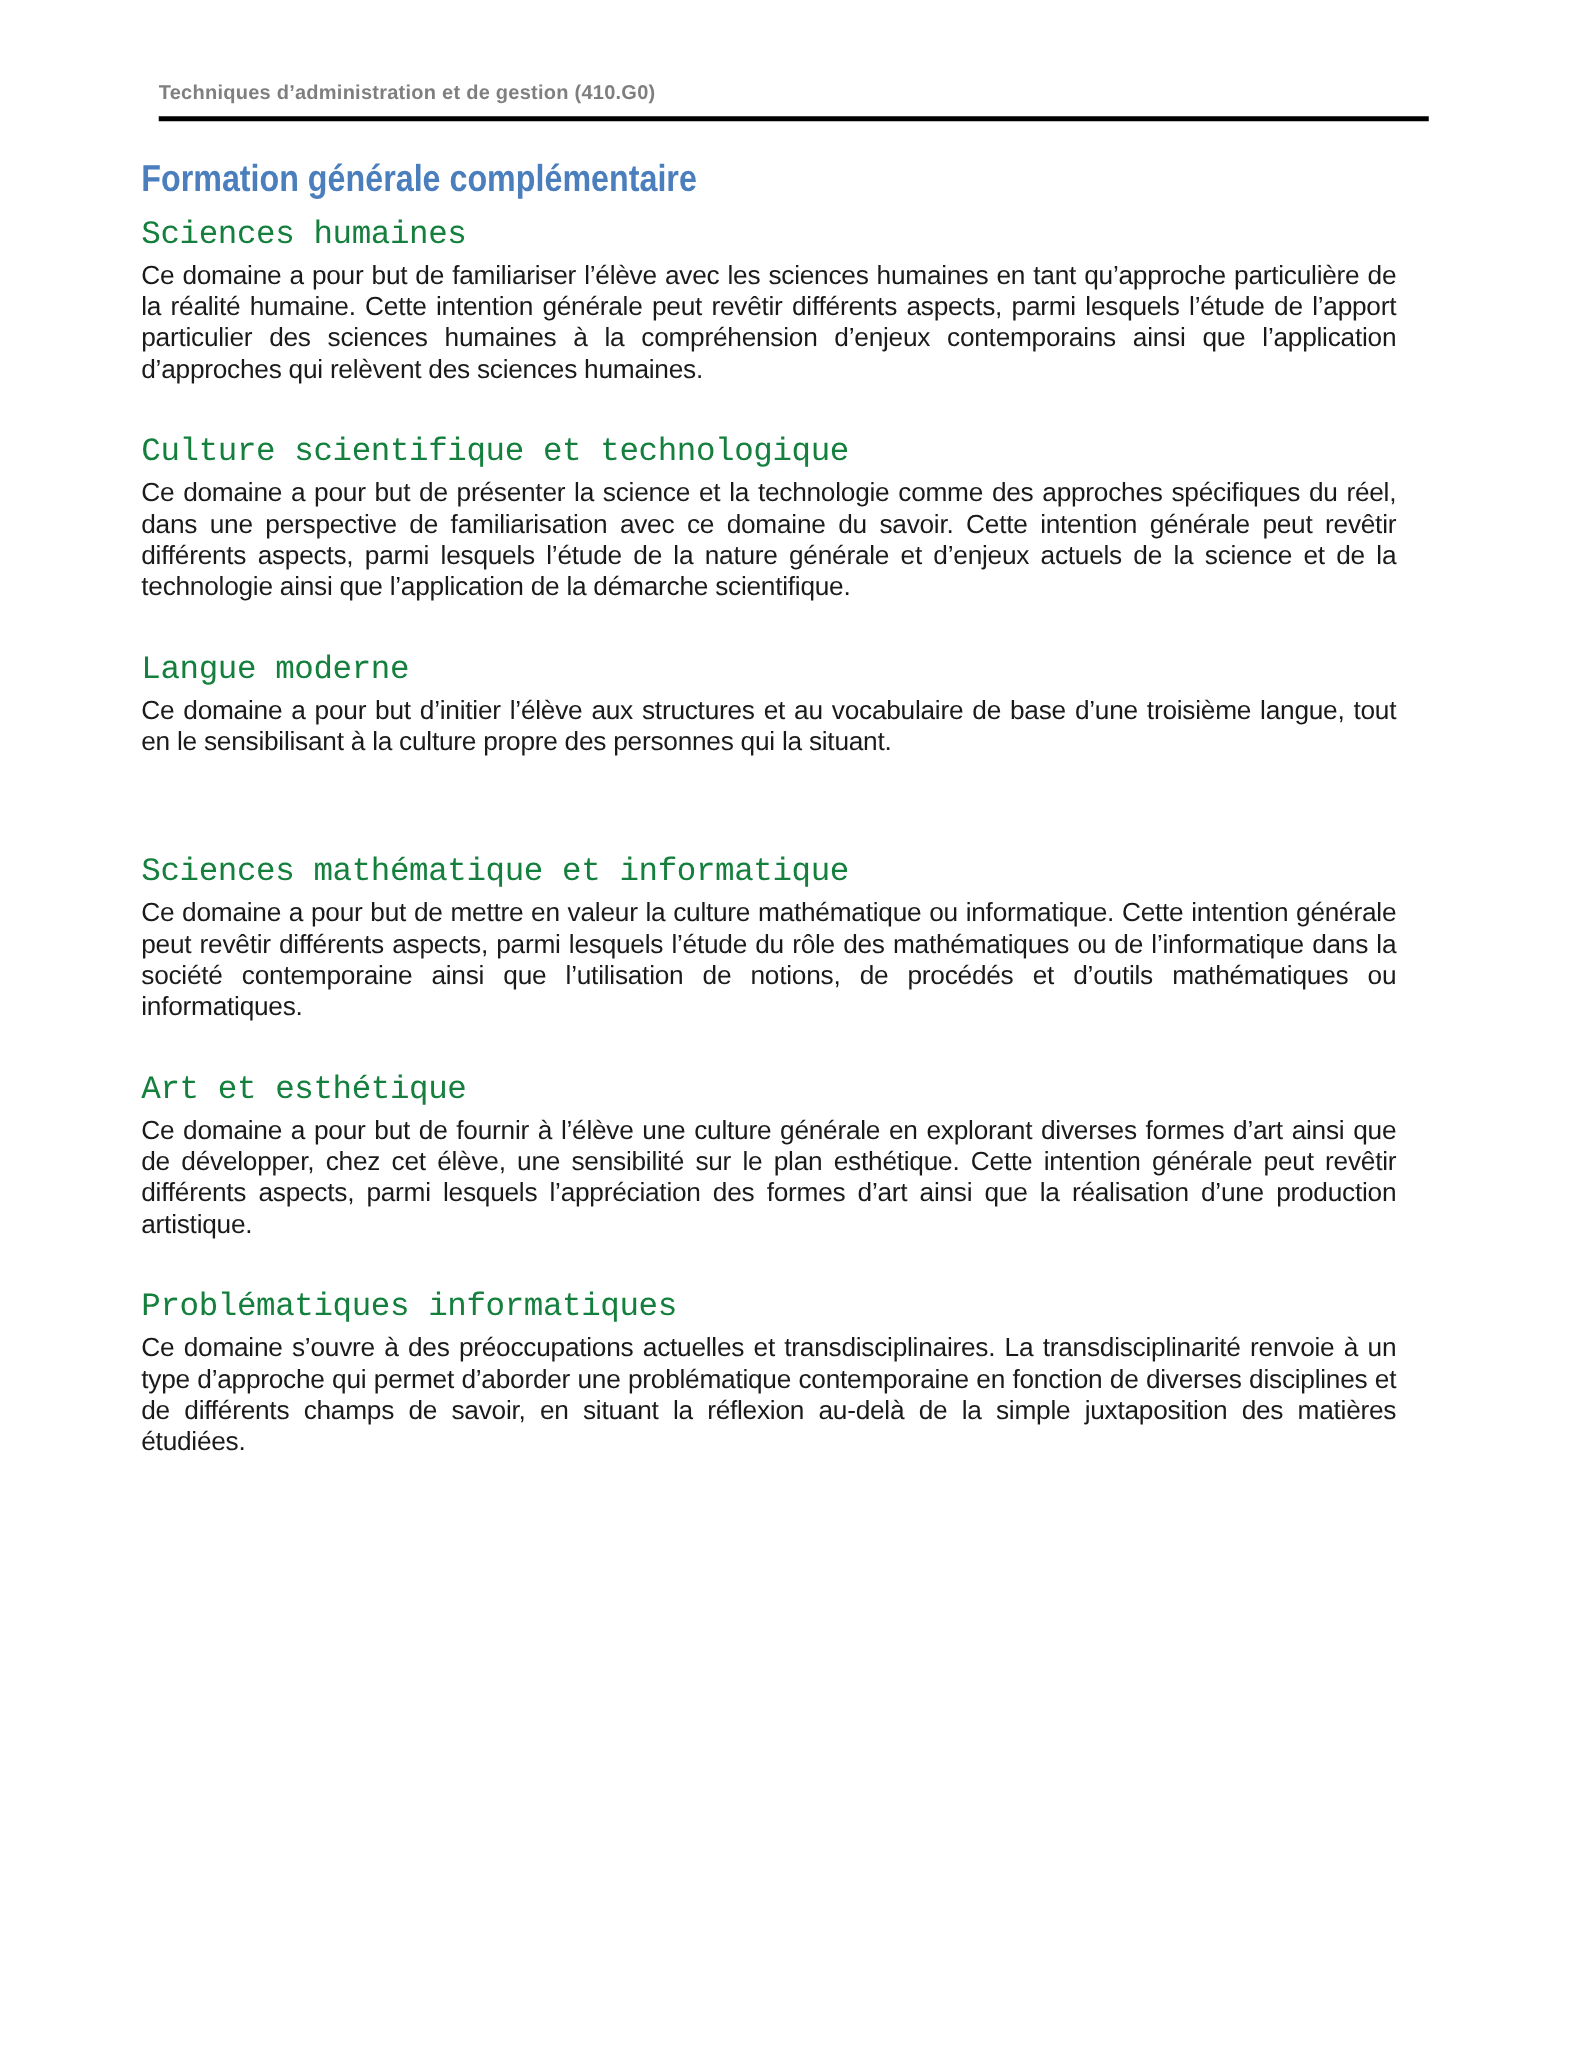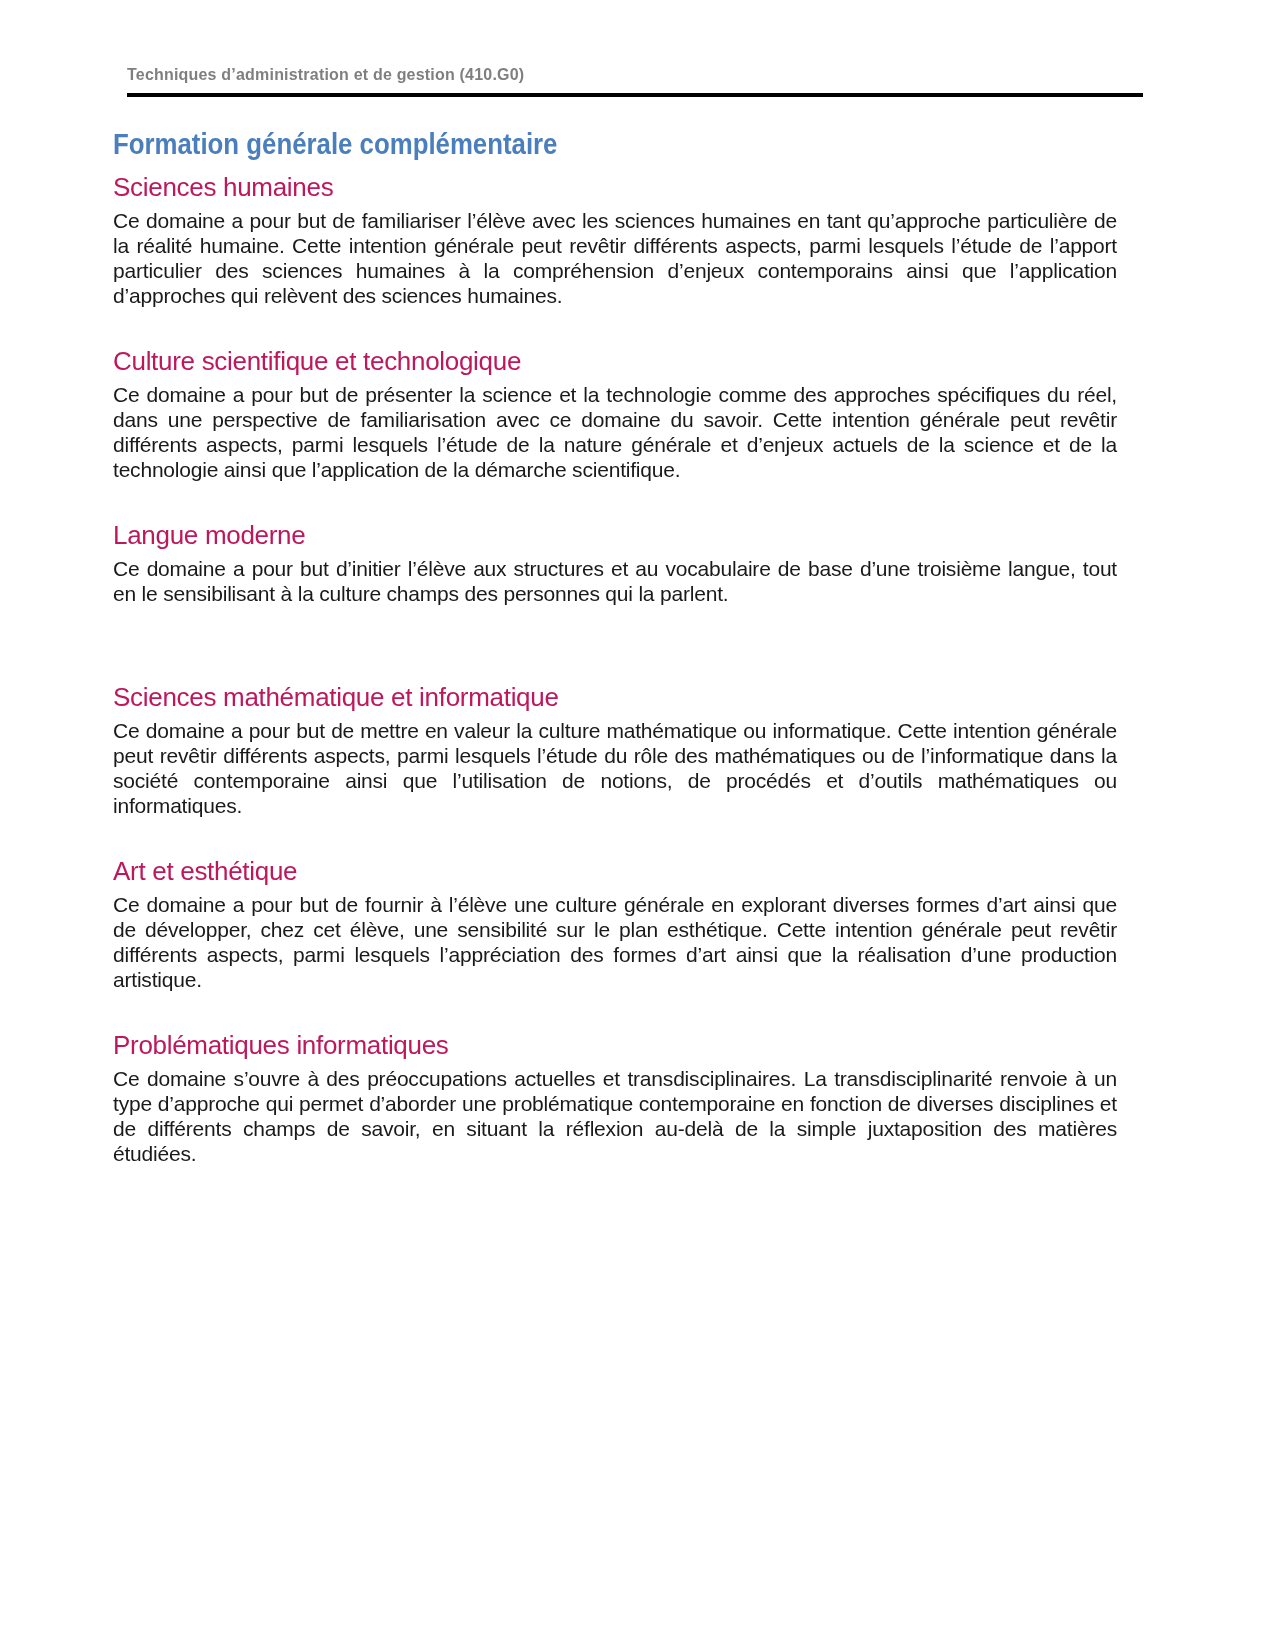--- a/index.html
+++ b/index.html
@@ -46,22 +46,23 @@
     color: #4a7ebc;
     transform: scaleX(0.86);
     transform-origin: 0 0;
     white-space: nowrap;
   }
   h2.section-heading {
     margin: 38px 0 0 0;
     font-size: 26px;
     line-height: 30px;
     font-weight: normal;
-    color: #be185d;
+    color: #15803d;
     letter-spacing: -0.3px;
+    font-family: Liberation Mono, monospace;
   }
   h1.doc-title + h2.section-heading {
     margin-top: 10px;
   }
   h2.gap-large {
     margin-top: 76px;
   }
   p.section-body {
     margin: 6px 12px 0 0;
     font-size: 21px;
@@ -104,21 +105,21 @@
 
     <h1 class="doc-title">Formation générale complémentaire</h1>
 
     <h2 class="section-heading">Sciences humaines</h2>
     <p class="section-body">Ce domaine a pour but de familiariser l’élève avec les sciences humaines en tant qu’approche particulière de la réalité humaine. Cette intention générale peut revêtir différents aspects, parmi lesquels l’étude de l’apport particulier des sciences humaines à la compréhension d’enjeux contemporains ainsi que l’application d’approches qui relèvent des sciences humaines.</p>
 
     <h2 class="section-heading">Culture scientifique et technologique</h2>
     <p class="section-body">Ce domaine a pour but de présenter la science et la technologie comme des approches spécifiques du réel, dans une perspective de familiarisation avec ce domaine du savoir. Cette intention générale peut revêtir différents aspects, parmi lesquels l’étude de la nature générale et d’enjeux actuels de la science et de la technologie ainsi que l’application de la démarche scientifique.</p>
 
     <h2 class="section-heading">Langue moderne</h2>
-    <p class="section-body">Ce domaine a pour but d’initier l’élève aux structures et au vocabulaire de base d’une troisième langue, tout en le sensibilisant à la culture champs des personnes qui la parlent.</p>
+    <p class="section-body">Ce domaine a pour but d’initier l’élève aux structures et au vocabulaire de base d’une troisième langue, tout en le sensibilisant à la culture propre des personnes qui la situant.</p>
 
     <h2 class="section-heading gap-large">Sciences mathématique et informatique</h2>
     <p class="section-body">Ce domaine a pour but de mettre en valeur la culture mathématique ou informatique. Cette intention générale peut revêtir différents aspects, parmi lesquels l’étude du rôle des mathématiques ou de l’informatique dans la société contemporaine ainsi que l’utilisation de notions, de procédés et d’outils mathématiques ou informatiques.</p>
 
     <h2 class="section-heading">Art et esthétique</h2>
     <p class="section-body">Ce domaine a pour but de fournir à l’élève une culture générale en explorant diverses formes d’art ainsi que de développer, chez cet élève, une sensibilité sur le plan esthétique. Cette intention générale peut revêtir différents aspects, parmi lesquels l’appréciation des formes d’art ainsi que la réalisation d’une production artistique.</p>
 
     <h2 class="section-heading">Problématiques informatiques</h2>
     <p class="section-body">Ce domaine s’ouvre à des préoccupations actuelles et transdisciplinaires. La transdisciplinarité renvoie à un type d’approche qui permet d’aborder une problématique contemporaine en fonction de diverses disciplines et de différents champs de savoir, en situant la réflexion au-delà de la simple juxtaposition des matières étudiées.</p>
 

